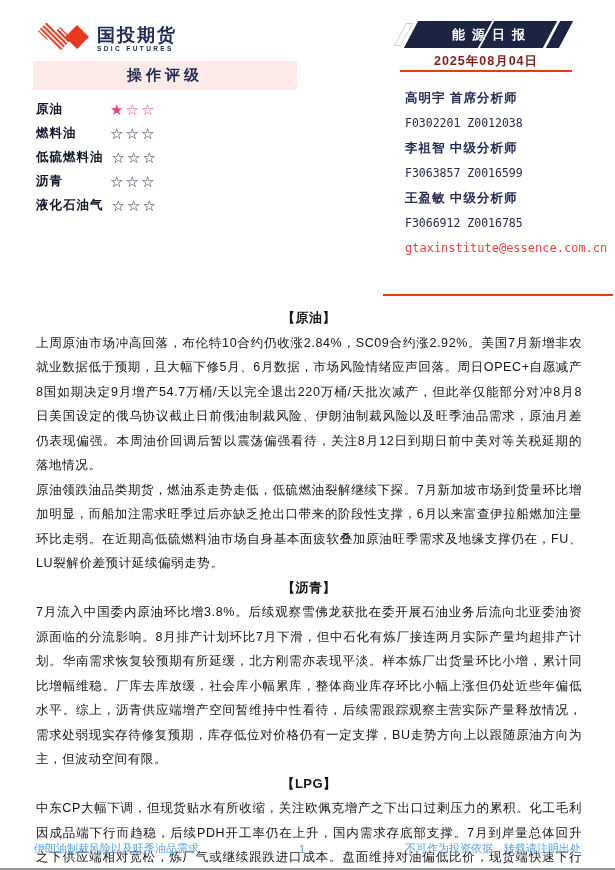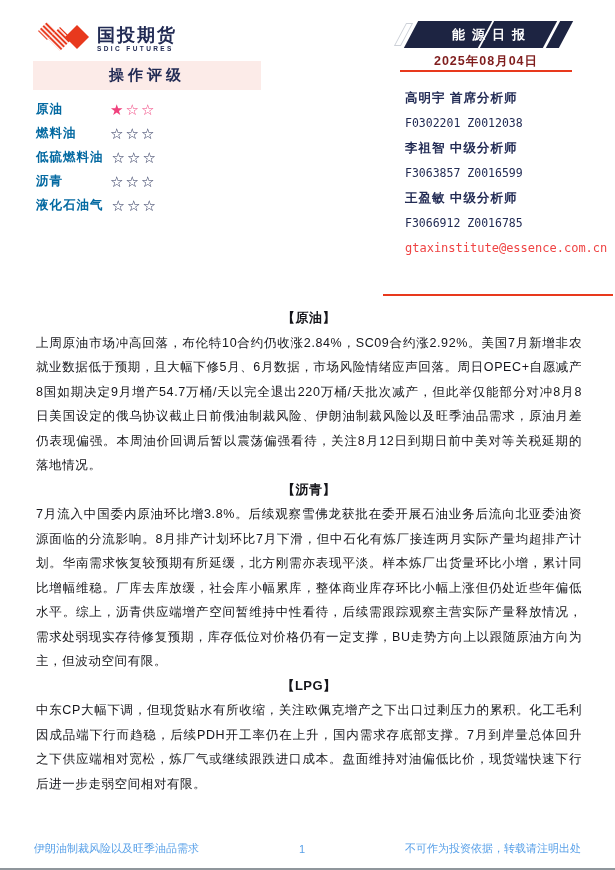--- a/index.html
+++ b/index.html
@@ -19,26 +19,26 @@
   .banner-bg { position:absolute; left:11px; right:4px; top:0; bottom:0; background:#1d2442; transform:skewX(-28deg); }
   .banner-slash-mid { position:absolute; left:50%; top:0; bottom:0; width:2px; background:#ffffff; transform:skewX(-28deg); }
   .banner-slash-right { position:absolute; right:17px; top:0; bottom:0; width:3px; background:#ffffff; transform:skewX(-28deg); }
   .banner-title { position:absolute; left:11px; right:4px; top:0; bottom:0; display:flex; align-items:center; justify-content:center;
                   color:#ffffff; font-weight:bold; font-size:13px; letter-spacing:7px; text-indent:7px; }
 
   .report-date { position:absolute; left:400px; top:53px; width:172px; text-align:center; color:#7f1d1d; font-weight:bold;
                  font-size:12.5px; letter-spacing:1px; border-bottom:2px solid #e8391d; }
 
   
-  .rating-header { position:absolute; left:33px; top:61px; width:228px; height:29px; background:#fcebe8;
+  .rating-header { position:absolute; left:33px; top:61px; width:264px; height:29px; background:#fcebe8;
                    color:#222b54; font-weight:bold; font-size:15px; letter-spacing:4px;
                    display:flex; align-items:center; justify-content:center; }
   .rating-list { position:absolute; left:36px; top:97px; width:280px; }
   .rating-row { display:flex; align-items:center; height:24px; }
-  .rating-label { min-width:66px; font-size:12.5px; font-weight:bold; color:#0369a1; letter-spacing:1px; margin-right:8px; }
+  .rating-label { min-width:66px; font-size:12.5px; font-weight:bold; color:#0f172a; letter-spacing:1px; margin-right:8px; }
   .stars { font-size:15px; letter-spacing:2px; line-height:1; }
   .stars.pink { color:#f0417d; }
   .stars.navy { color:#222b54; }
 
   
   .analysts { position:absolute; left:405px; top:90px; width:208px; }
   .analyst-name { font-size:12.5px; font-weight:bold; color:#222b54; letter-spacing:1px; line-height:16px; margin-bottom:9px; }
   .analyst-codes { font-family:"DejaVu Sans Mono","Liberation Mono",monospace; font-size:11.5px; color:#222b54; line-height:16px; margin-bottom:9px; }
   .contact-phone { font-family:"DejaVu Sans Mono","Liberation Mono",monospace; font-size:12px; color:#222b54; line-height:16px; margin-top:15px; margin-bottom:5px; }
   .contact-email { font-family:"DejaVu Sans Mono","Liberation Mono",monospace; font-size:12px; color:#ef4444; line-height:16px; text-decoration:none; display:block; }
@@ -123,20 +123,21 @@
     <a href="#" class="contact-email">gtaxinstitute@essence.com.cn</a>
   </div>
   <div class="contact-divider"></div>
 
   <div class="content">
     <div class="section">
       <div class="section-heading">【原油】</div>
       <p class="section-body">上周原油市场冲高回落，布伦特10合约仍收涨2.84%，SC09合约涨2.92%。美国7月新增非农就业数据低于预期，且大幅下修5月、6月数据，市场风险情绪应声回落。周日OPEC+自愿减产8国如期决定9月增产54.7万桶/天以完全退出220万桶/天批次减产，但此举仅能部分对冲8月8日美国设定的俄乌协议截止日前俄油制裁风险、伊朗油制裁风险以及旺季油品需求，原油月差仍表现偏强。本周油价回调后暂以震荡偏强看待，关注8月12日到期日前中美对等关税延期的落地情况。</p>
     </div>
     <div class="section">
+      <p class="section-body">原油领跌油品类期货，燃油系走势走低，低硫燃油裂解继续下探。7月新加坡市场到货量环比增加明显，而船加注需求旺季过后亦缺乏抢出口带来的阶段性支撑，6月以来富查伊拉船燃加注量环比走弱。在近期高低硫燃料油市场自身基本面疲软叠加原油旺季需求及地缘支撑仍在，FU、LU裂解价差预计延续偏弱走势。</p>
     </div>
     <div class="section">
       <div class="section-heading">【沥青】</div>
       <p class="section-body">7月流入中国委内原油环比增3.8%。后续观察雪佛龙获批在委开展石油业务后流向北亚委油资源面临的分流影响。8月排产计划环比7月下滑，但中石化有炼厂接连两月实际产量均超排产计划。华南需求恢复较预期有所延缓，北方刚需亦表现平淡。样本炼厂出货量环比小增，累计同比增幅维稳。厂库去库放缓，社会库小幅累库，整体商业库存环比小幅上涨但仍处近些年偏低水平。综上，沥青供应端增产空间暂维持中性看待，后续需跟踪观察主营实际产量释放情况，需求处弱现实存待修复预期，库存低位对价格仍有一定支撑，BU走势方向上以跟随原油方向为主，但波动空间有限。</p>
     </div>
     <div class="section">
       <div class="section-heading">【LPG】</div>
       <p class="section-body">中东CP大幅下调，但现货贴水有所收缩，关注欧佩克增产之下出口过剩压力的累积。化工毛利因成品端下行而趋稳，后续PDH开工率仍在上升，国内需求存底部支撑。7月到岸量总体回升之下供应端相对宽松，炼厂气或继续跟跌进口成本。盘面维持对油偏低比价，现货端快速下行后进一步走弱空间相对有限。</p>
     </div>
   </div>

